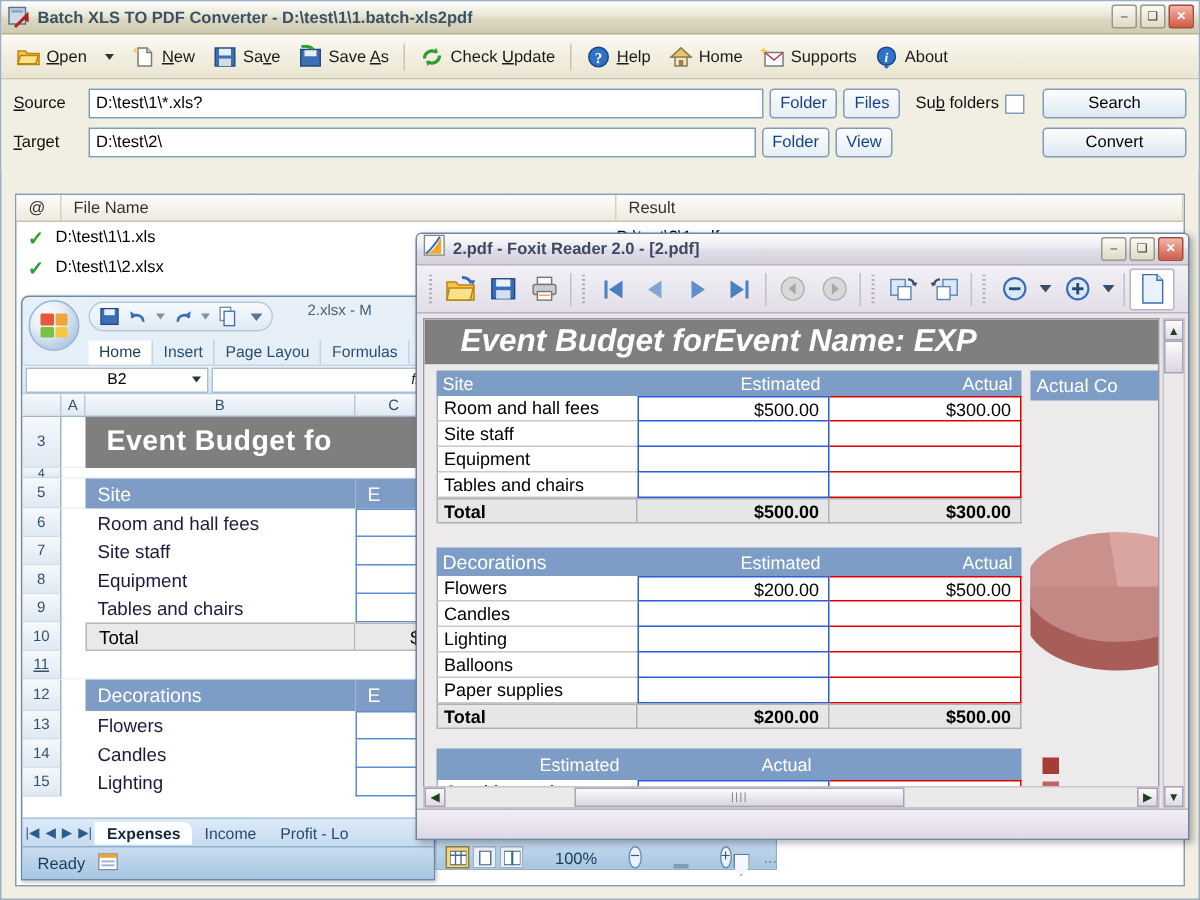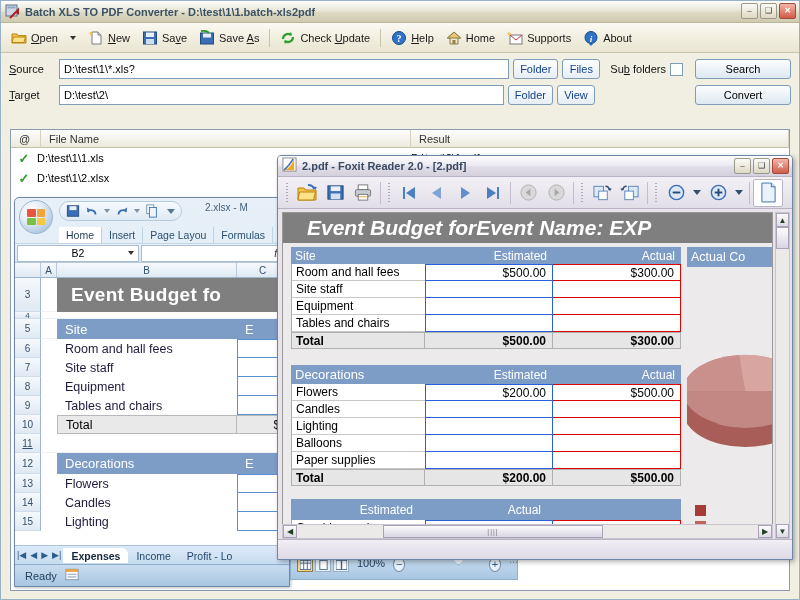--- a/index.html
+++ b/index.html
@@ -515,21 +515,21 @@
             <rect x="1" y="1" width="14" height="3" fill="#e8a33d"></rect>
             <rect x="3" y="6" width="10" height="1.5" fill="#9fb4c8"></rect>
             <rect x="3" y="9" width="10" height="1.5" fill="#9fb4c8"></rect>
           </svg>
       </span>
     </div>
   </div>
 
   <div style="position:absolute;left:290px;top:556px;width:228px;height:24px;
               background:linear-gradient(to bottom,#c9ddf0,#a7c6e2);border:1px solid #8fb0cd;
-              display:flex;align-items:flex-start;gap:8px;padding-left:6px;">
+              display:flex;align-items:flex-end;gap:21px;padding-left:6px;">
     <span style="display:flex;gap:2px;">
       <span style="width:16px;height:15px;background:#f5d77a;border:1px solid #8a7c4e;display:flex;align-items:center;justify-content:center;">
         <svg width="11" height="10" viewBox="0 0 12 10">
             <rect x="0" y="0" width="12" height="10" fill="#fff" stroke="#4a6b8a"></rect>
             <line x1="0" y1="3" x2="12" y2="3" stroke="#4a6b8a"></line>
             <line x1="4" y1="0" x2="4" y2="10" stroke="#4a6b8a"></line>
             <line x1="8" y1="0" x2="8" y2="10" stroke="#4a6b8a"></line>
           </svg>
       </span>
       <span style="width:16px;height:15px;border:1px solid #9ab0c4;display:flex;align-items:center;justify-content:center;background:#e8f0f8;">

